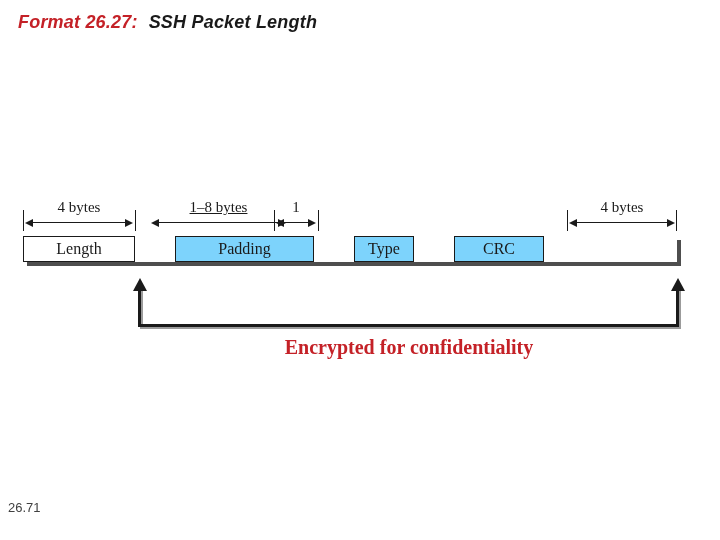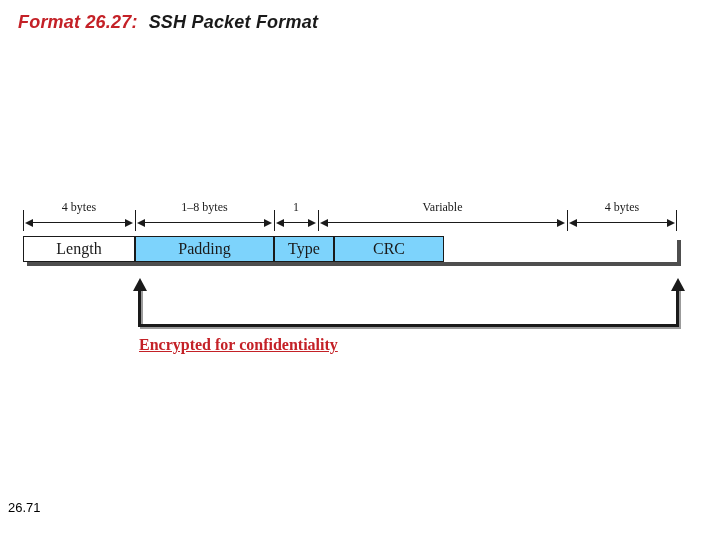--- a/index.html
+++ b/index.html
@@ -21,38 +21,39 @@
   #title .fig-label{color:#c42127;}
   #title .fig-name{color:#1a1a1a;margin-left:11px;}
 
   
   .dim{
     position:absolute;top:199px;
     font-family:"Liberation Serif", serif;
     color:#1a1a1a;
   }
   .dim-label{
-    text-align:center;font-size:12px;line-height:17px;height:17px;
+    text-align:center;font-size:15px;line-height:17px;height:17px;
   }
   .dim-arrow{
     display:flex;align-items:center;height:9px;margin:2px 2px 0 2px;
   }
   .dim-arrow .line{flex:1;height:1.4px;background:#1a1a1a;}
   .head-l{width:0;height:0;border-top:4px solid transparent;border-bottom:4px solid transparent;border-right:8px solid #1a1a1a;}
   .head-r{width:0;height:0;border-top:4px solid transparent;border-bottom:4px solid transparent;border-left:8px solid #1a1a1a;}
 
   .tick{
     position:absolute;top:210px;width:1.4px;height:21px;background:#1a1a1a;
   }
 
   
   #boxes{
     position:absolute;left:23px;top:236px;width:654px;height:26px;
     display:flex;
     box-shadow:4px 4px 0 #4e4e4e;
+    gap:40px;
   }
   .cell{
     box-sizing:border-box;height:26px;
     border:1.4px solid #1a1a1a;
     display:flex;align-items:center;justify-content:center;
     font-family:"Liberation Serif", serif;
     font-size:16px;color:#1a1a1a;
     background:#7dd3fc;
     flex:0 0 auto;
   }
@@ -66,75 +67,67 @@
   .bracket-head{
     position:absolute;width:0;height:0;
     border-left:7px solid transparent;border-right:7px solid transparent;
     border-bottom:13px solid #1a1a1a;
   }
   #bracket-head-l{left:132.5px;top:278px;}
   #bracket-head-r{left:670.5px;top:278px;}
 
   #encrypt-note{
     position:absolute;left:139px;top:336px;width:540px;
-    text-align:left;
+    text-align:center;
     font-family:"Liberation Serif", serif;
-    font-weight:bold;font-size:16px;color:#c42127;text-decoration:underline;
+    font-weight:bold;font-size:20px;color:#c42127;
   }
 
   
   #page-number{
     position:absolute;left:8px;top:500px;
-    font-size:13px;color:#000000;
+    font-size:13px;color:#404040;
     font-family:"Liberation Sans", sans-serif;
   }
 
   
   .seg0{left:23px;width:112px;}  .w0{width:112px;}
-  .seg1{left:135px;width:139px;} .w1{width:139px;}
+  .seg1{left:149px;width:139px;text-decoration:underline;} .w1{width:139px;}
   .seg2{left:274px;width:44px;}  .w2{width:60px;}
   .seg3{left:318px;width:249px;} .w3{width:249px;}
-  .seg4{left:567px;width:110px;} .w4{width:110px;}
+  .seg4{left:567px;width:110px;} .w4{width:90px;}
   .t0{left:23px;} .t1{left:135px;} .t2{left:274px;} .t3{left:318px;} .t4{left:567px;} .t5{left:676px;}
 </style>
 </head>
 <body>
 
 <div id="slide">
 
   <div id="title">
-    <span class="fig-label">Format 26.27:</span><span class="fig-name">SSH Packet Format</span>
+    <span class="fig-label">Format 26.27:</span><span class="fig-name">SSH Packet Length</span>
   </div>
 
   <div class="dim seg0">
     <div class="dim-label">4 bytes</div>
     <div class="dim-arrow">
         <span class="head-l"></span>
         <span class="line"></span>
         <span class="head-r"></span>
       </div>
   </div>
   <div class="dim seg1">
     <div class="dim-label">1–8 bytes</div>
     <div class="dim-arrow">
         <span class="head-l"></span>
         <span class="line"></span>
         <span class="head-r"></span>
       </div>
   </div>
   <div class="dim seg2">
     <div class="dim-label">1</div>
-    <div class="dim-arrow">
-        <span class="head-l"></span>
-        <span class="line"></span>
-        <span class="head-r"></span>
-      </div>
-  </div>
-  <div class="dim seg3">
-    <div class="dim-label">Variable</div>
     <div class="dim-arrow">
         <span class="head-l"></span>
         <span class="line"></span>
         <span class="head-r"></span>
       </div>
   </div>
   <div class="dim seg4">
     <div class="dim-label">4 bytes</div>
     <div class="dim-arrow">
         <span class="head-l"></span>

